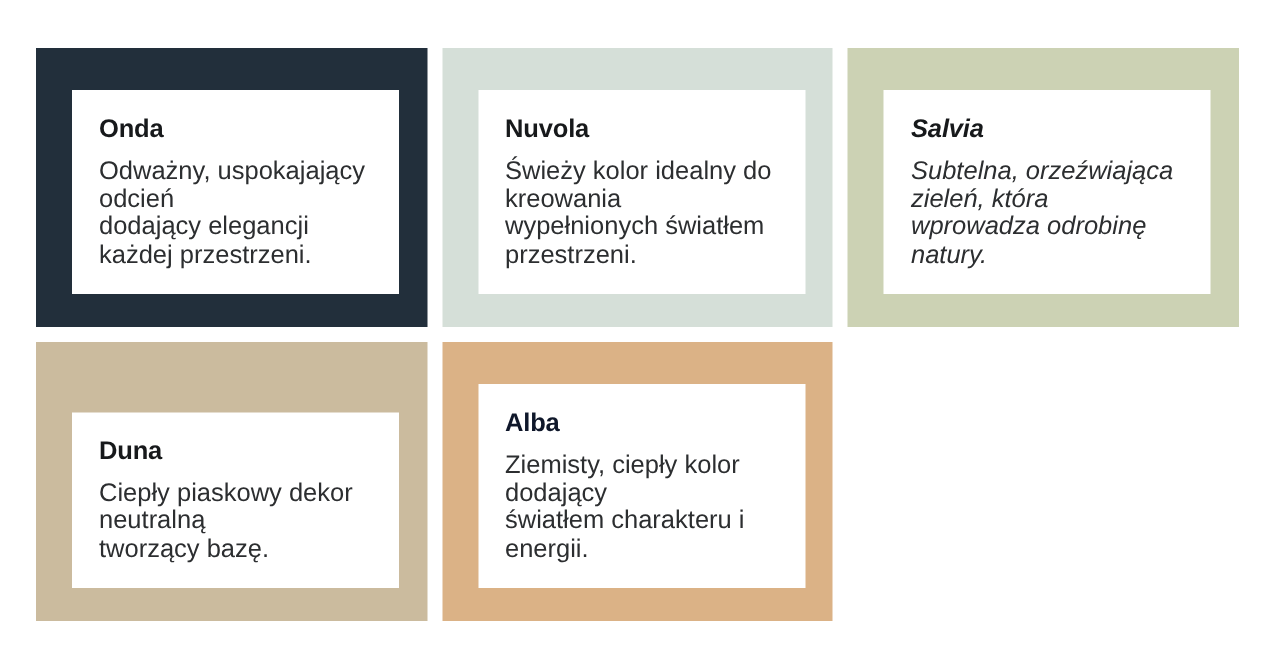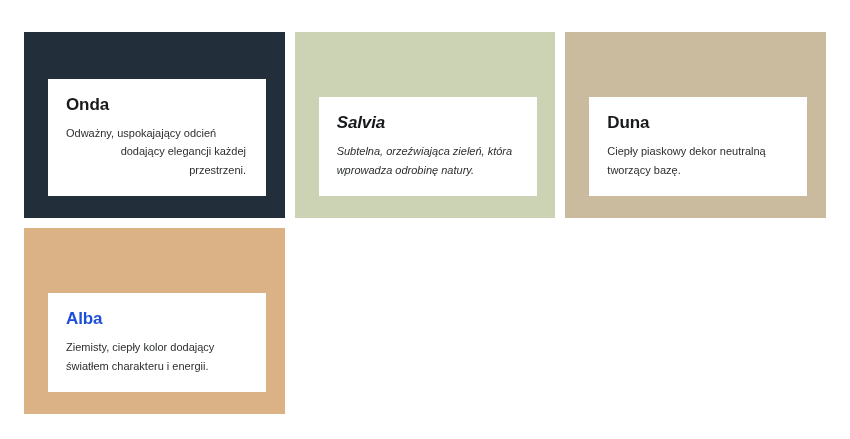--- a/index.html
+++ b/index.html
@@ -53,42 +53,51 @@
     font-size: 17px;
     font-weight: 700;
     line-height: 20px;
     color: #17191b;
     letter-spacing: -0.1px;
     margin: 0 0 9px 0;
     white-space: nowrap;
   }
 
   .swatch-desc {
-    font-size: 11px;
+    font-size: 17px;
     font-weight: 400;
     line-height: 18.5px;
     color: #2c2e30;
     margin: 0;
   }
 </style>
 </head>
 <body style="background-color: rgb(255, 255, 255);">
 
 <main id="palette-grid">
 
   <section class="swatch-card" style="background-color: rgb(34, 47, 59);">
     <div class="label-panel" style="background-color: rgb(255, 255, 255);">
       <h2 class="swatch-title" style="color: rgb(23, 25, 27);">Onda</h2>
       <p class="swatch-desc" style="color: rgb(44, 46, 48);">
         <span style="display: block;">Odważny, uspokajający odcień</span>
-        <span style="display: block; text-align: right;">dodający elegancji każdej przestrzeni.</span>
+        <span style="display: block;">dodający elegancji każdej przestrzeni.</span>
       </p>
     </div>
   </section>
 
+  <section class="swatch-card" style="background-color: rgb(213, 223, 216);">
+    <div class="label-panel" style="background-color: rgb(255, 255, 255);">
+      <h2 class="swatch-title" style="color: rgb(23, 25, 27);">Nuvola</h2>
+      <p class="swatch-desc" style="color: rgb(44, 46, 48);">
+        <span style="display: block;">Świeży kolor idealny do kreowania</span>
+        <span style="display: block;">wypełnionych światłem przestrzeni.</span>
+      </p>
+    </div>
+  </section>
 
   <section class="swatch-card" style="background-color: rgb(204, 210, 180); font-style: italic;">
     <div class="label-panel" style="background-color: rgb(255, 255, 255);">
       <h2 class="swatch-title" style="color: rgb(23, 25, 27);">Salvia</h2>
       <p class="swatch-desc" style="color: rgb(44, 46, 48);">
         <span style="display: block;">Subtelna, orzeźwiająca zieleń, która</span>
         <span style="display: block;">wprowadza odrobinę natury.</span>
       </p>
     </div>
   </section>
@@ -98,21 +107,21 @@
       <h2 class="swatch-title" style="color: rgb(23, 25, 27);">Duna</h2>
       <p class="swatch-desc" style="color: rgb(44, 46, 48);">
         <span style="display: block;">Ciepły piaskowy dekor neutralną</span>
         <span style="display: block;">tworzący bazę.</span>
       </p>
     </div>
   </section>
 
   <section class="swatch-card" style="background-color: rgb(219, 178, 134);">
     <div class="label-panel" style="background-color: rgb(255, 255, 255);">
-      <h2 class="swatch-title" style="color: #1d4ed8;">Alba</h2>
+      <h2 class="swatch-title" style="color: #0f172a;">Alba</h2>
       <p class="swatch-desc" style="color: rgb(44, 46, 48);">
         <span style="display: block;">Ziemisty, ciepły kolor dodający</span>
         <span style="display: block;">światłem charakteru i energii.</span>
       </p>
     </div>
   </section>
 
   <section class="swatch-card is-empty"></section>
 
 </main>

